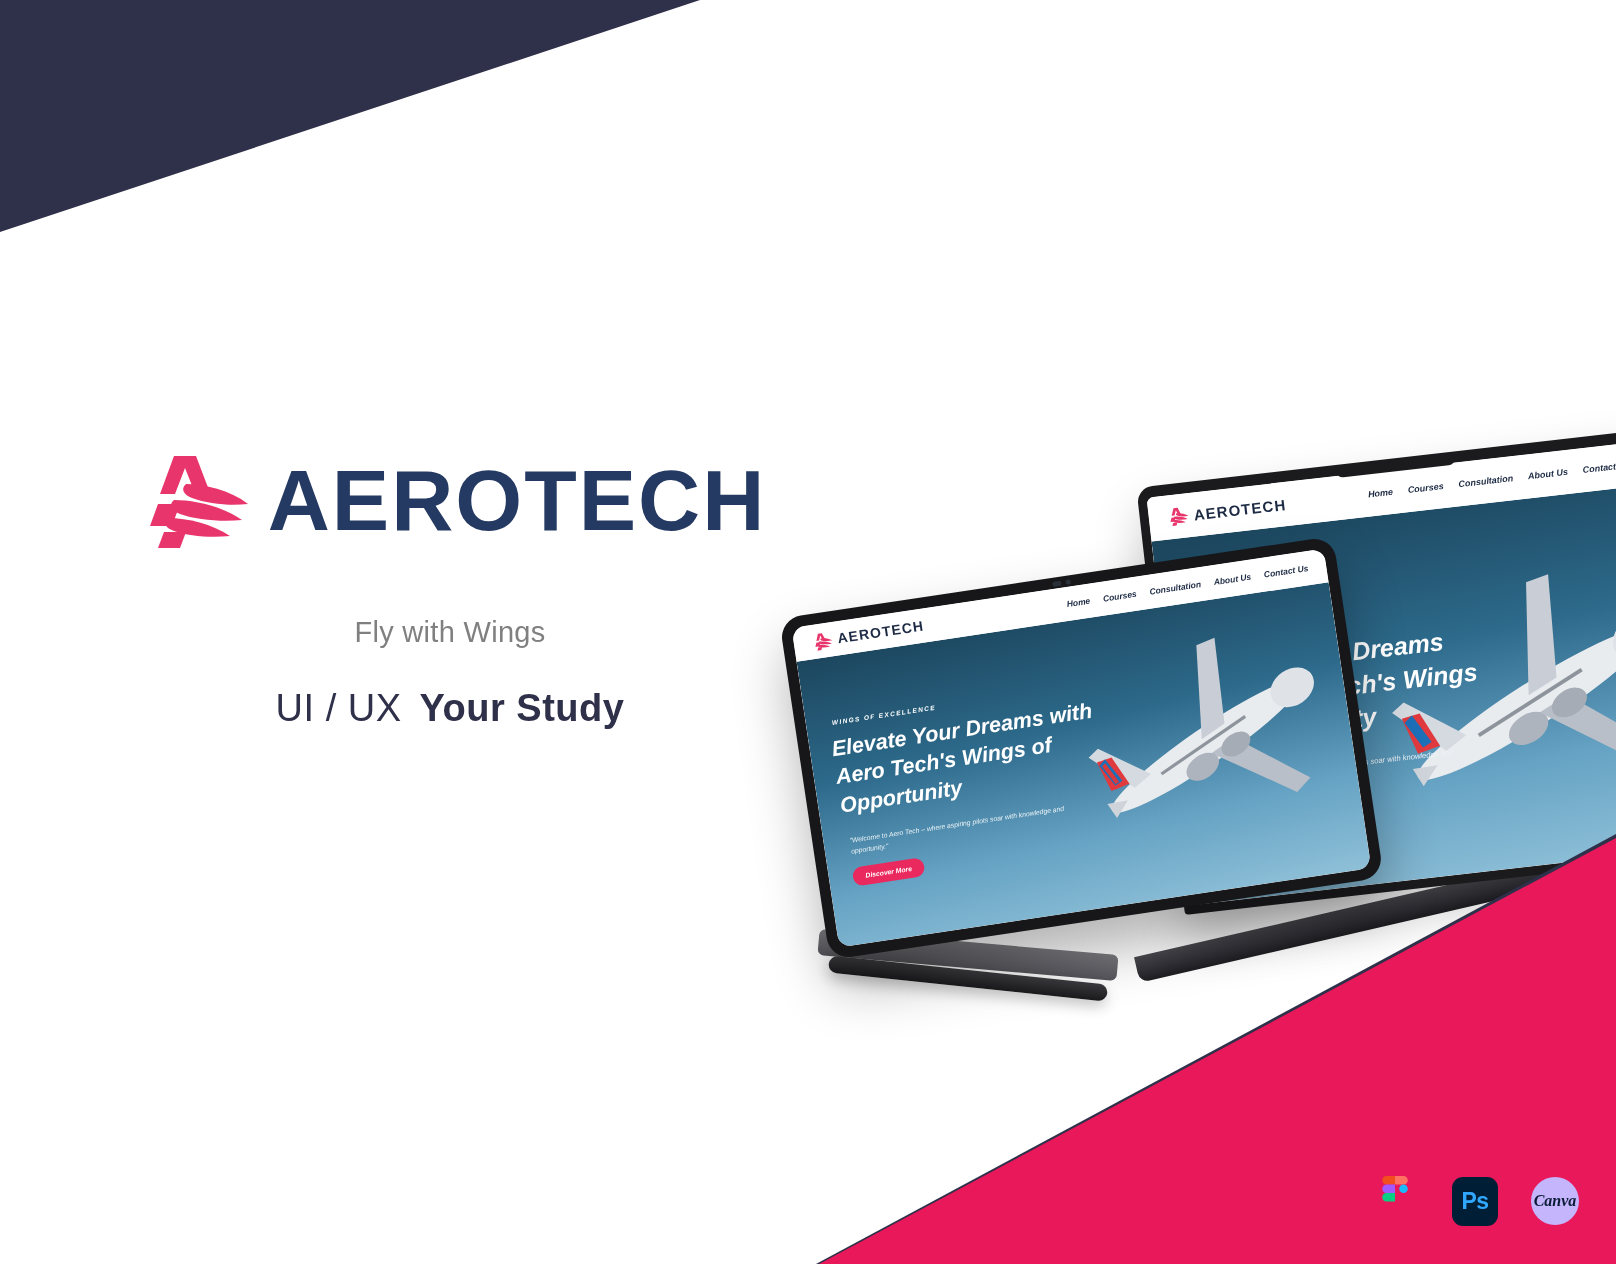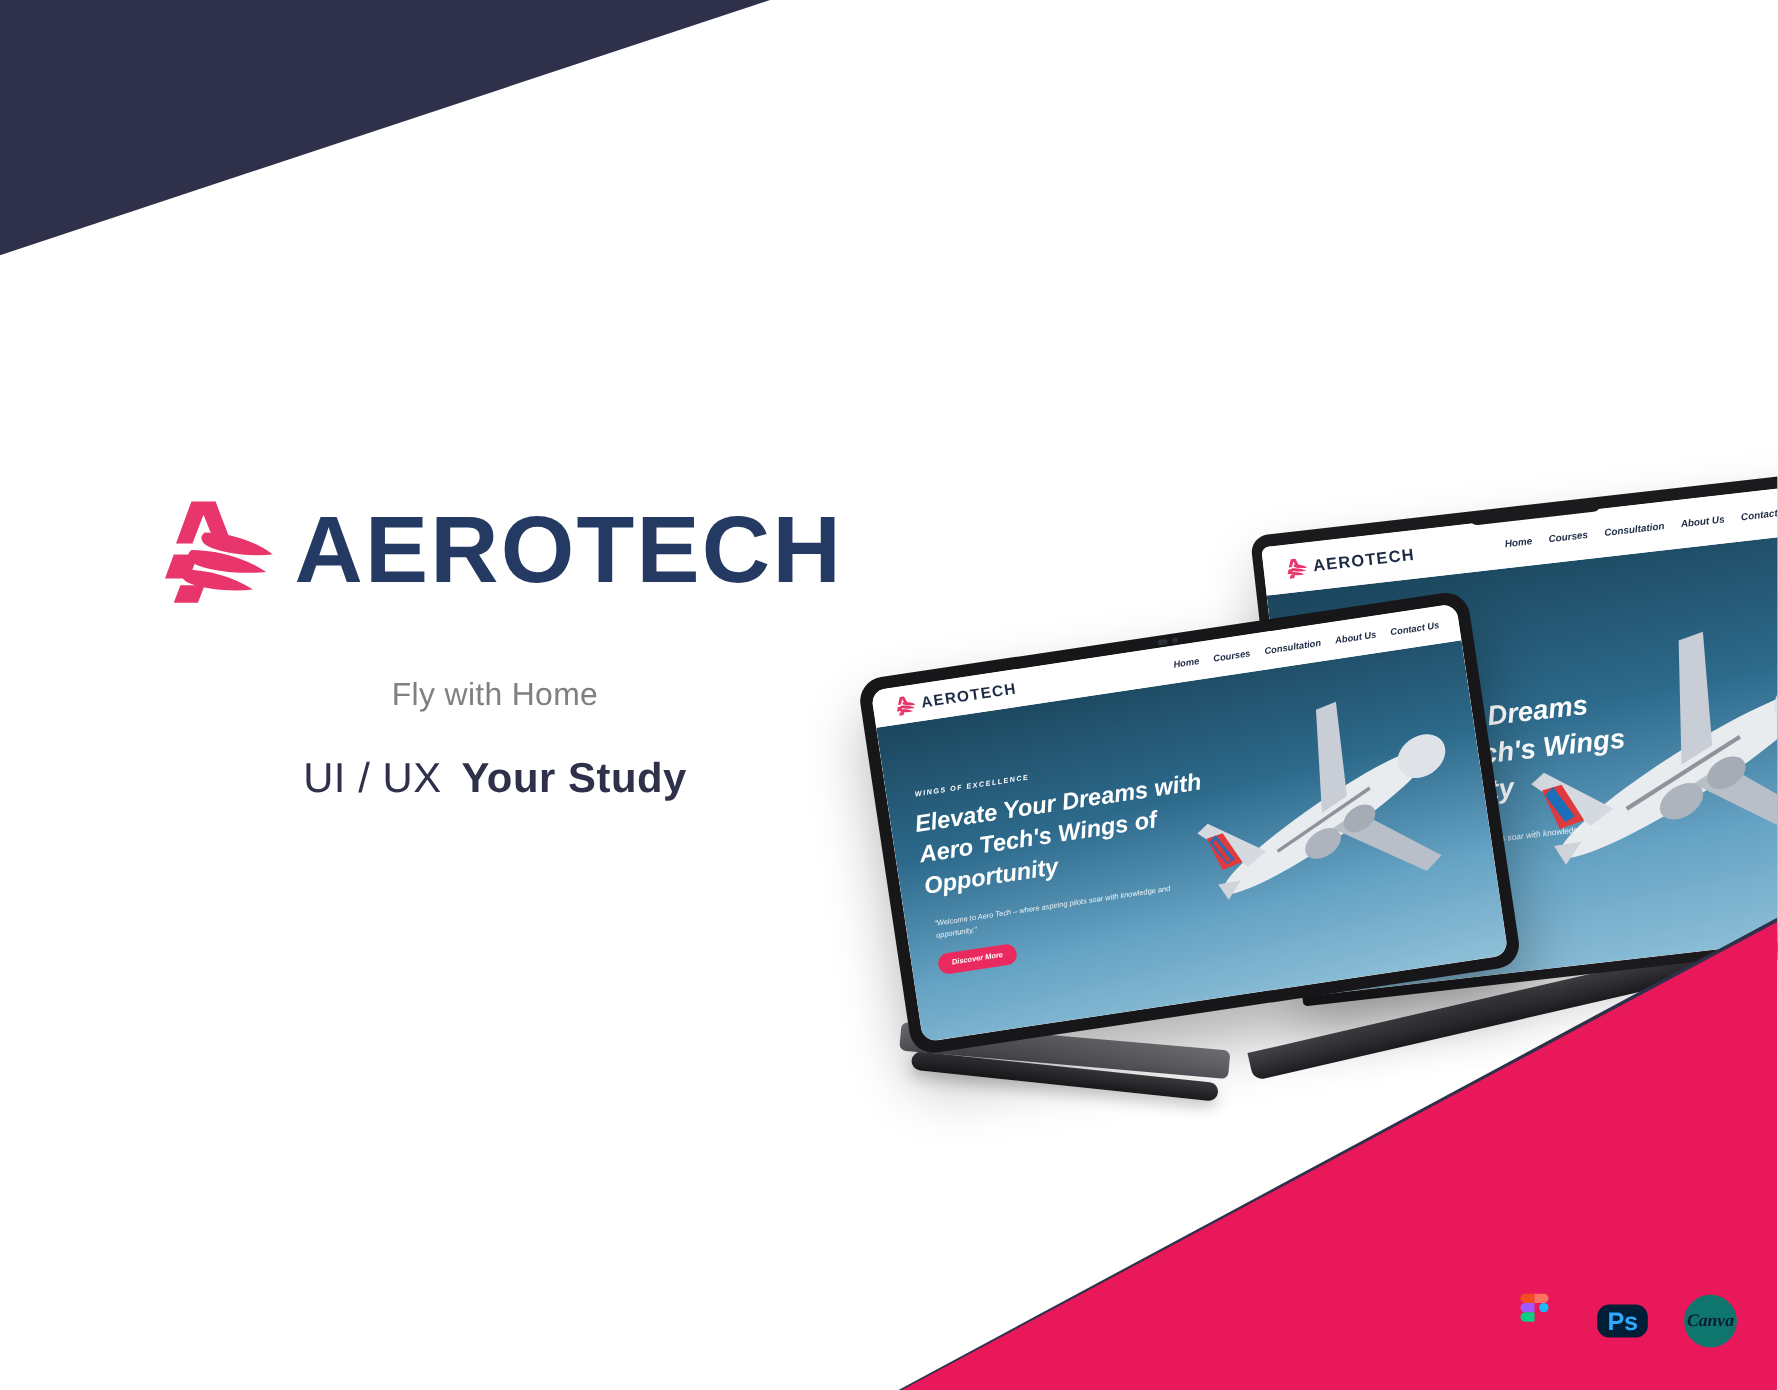--- a/index.html
+++ b/index.html
@@ -199,27 +199,27 @@
     border-radius:6px; transform:rotate(5deg);
   }
 
   
   .tools {
     position:absolute; right:36px; bottom:38px;
     display:flex; align-items:center; gap:30px;
   }
   .tool { width:50px; height:50px; display:flex; align-items:center; justify-content:center; }
   .ps-badge {
-    width:46px; height:30px; border-radius:11px;
+    width:46px; height:49px; border-radius:11px;
     background:#001e36; display:flex; align-items:center; justify-content:center;
     color:#31a8ff; font-size:23px; font-weight:700; letter-spacing:-.5px;
   }
   .canva-badge {
     width:48px; height:48px; border-radius:50%;
-    background:#0f766e; display:flex; align-items:center; justify-content:center;
+    background:#c4b5fd; display:flex; align-items:center; justify-content:center;
     color:#0b1b35; font-family:"Liberation Serif", serif; font-style:italic;
     font-size:16px; font-weight:700;text-align:right;
   }
 </style>
 </head>
 <body>
 
 <div id="stage">
 
   <div class="corner-tl"></div>
@@ -233,21 +233,21 @@
           <path d="M24 56 L46 56 L38 78 L16 78 Z"></path>
           <path d="M30 84 L52 84 L46 100 L24 100 Z"></path>
           <path d="M52 36 C70 36 96 42 114 56 C96 58 74 56 58 50 C50 47 46 41 52 36 Z"></path>
           <path d="M40 52 C60 52 88 58 108 72 C88 74 62 72 46 66 C38 63 34 57 40 52 Z"></path>
           <path d="M34 70 C54 70 78 76 96 88 C76 90 54 88 40 83 C32 80 28 75 34 70 Z"></path>
         </g>
       </svg>
       <div class="wordmark">AEROTECH</div>
     </div>
 
-    <div class="tagline">Fly with Home</div>
+    <div class="tagline">Fly with Wings</div>
 
     <div class="study-line">
       <span class="light">UI / UX</span>
       <span class="bold">Your Study</span>
     </div>
   </div>
 
   <div class="devices">
 
     <div class="laptop">

